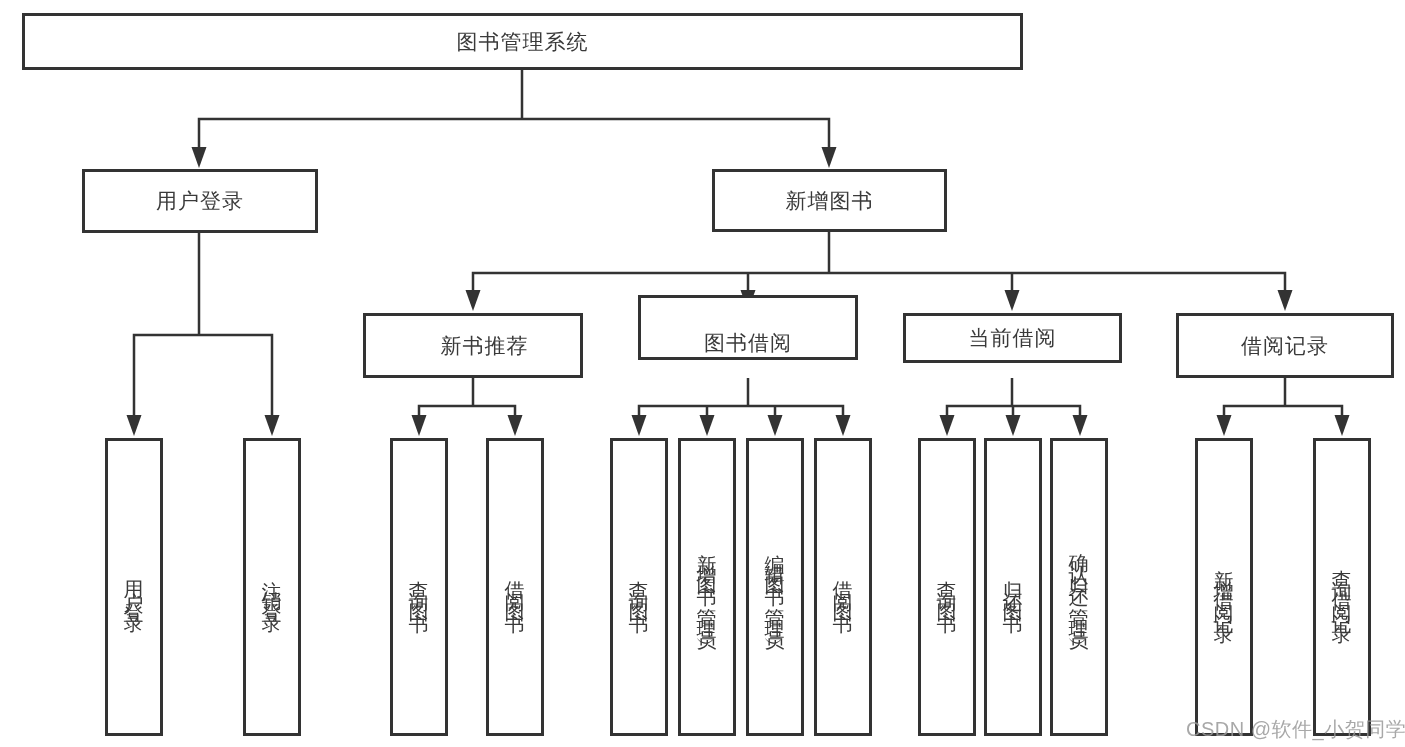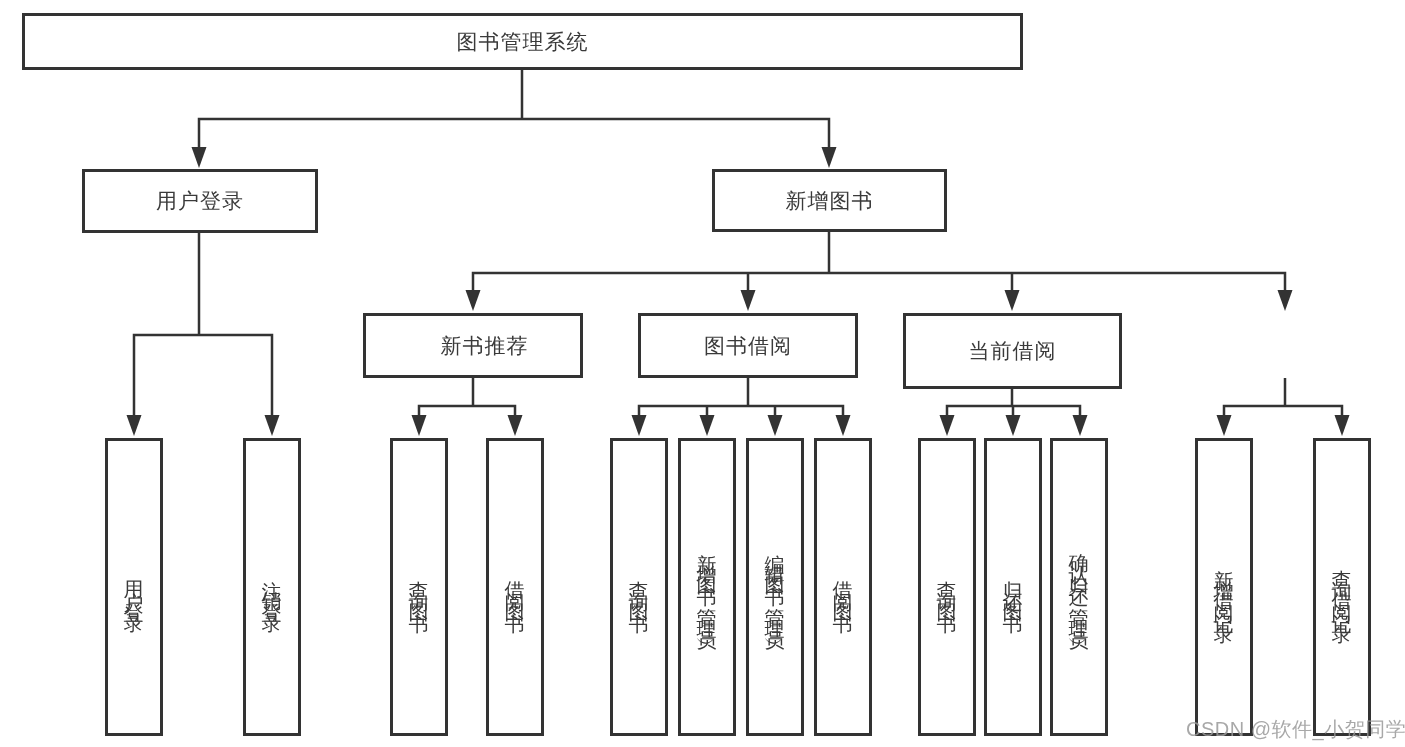--- a/index.html
+++ b/index.html
@@ -108,25 +108,28 @@
   <div class="h-node" style="left:82px; top:169px; width:236px; height:64px;">
     <span>用户登录</span>
   </div>
   <div class="h-node" style="left:712px; top:169px; width:235px; height:63px;">
     <span>新增图书</span>
   </div>
 
   <div class="h-node" style="left:363px; top:313px; width:220px; height:65px;padding-left:23px;">
     <span>新书推荐</span>
   </div>
-  <div class="h-node" style="left:638px; top:313px; width:220px; height:65px;">
+  <div class="h-node" style="left:638px; top:295px; width:220px; height:65px;align-items:flex-end;">
     <span>图书借阅</span>
   </div>
-  <div class="h-node" style="left:903px; top:313px; width:219px; height:76px;">
+  <div class="h-node" style="left:903px; top:313px; width:219px; height:50px;">
     <span>当前借阅</span>
+  </div>
+  <div class="h-node" style="left:1176px; top:313px; width:218px; height:65px;">
+    <span>借阅记录</span>
   </div>
 
   <div class="v-node" style="left:105px;">
     <span class="v-label">用户登录</span>
   </div>
   <div class="v-node" style="left:243px;">
     <span class="v-label">注销登录</span>
   </div>
 
   <div class="v-node" style="left:390px;">

